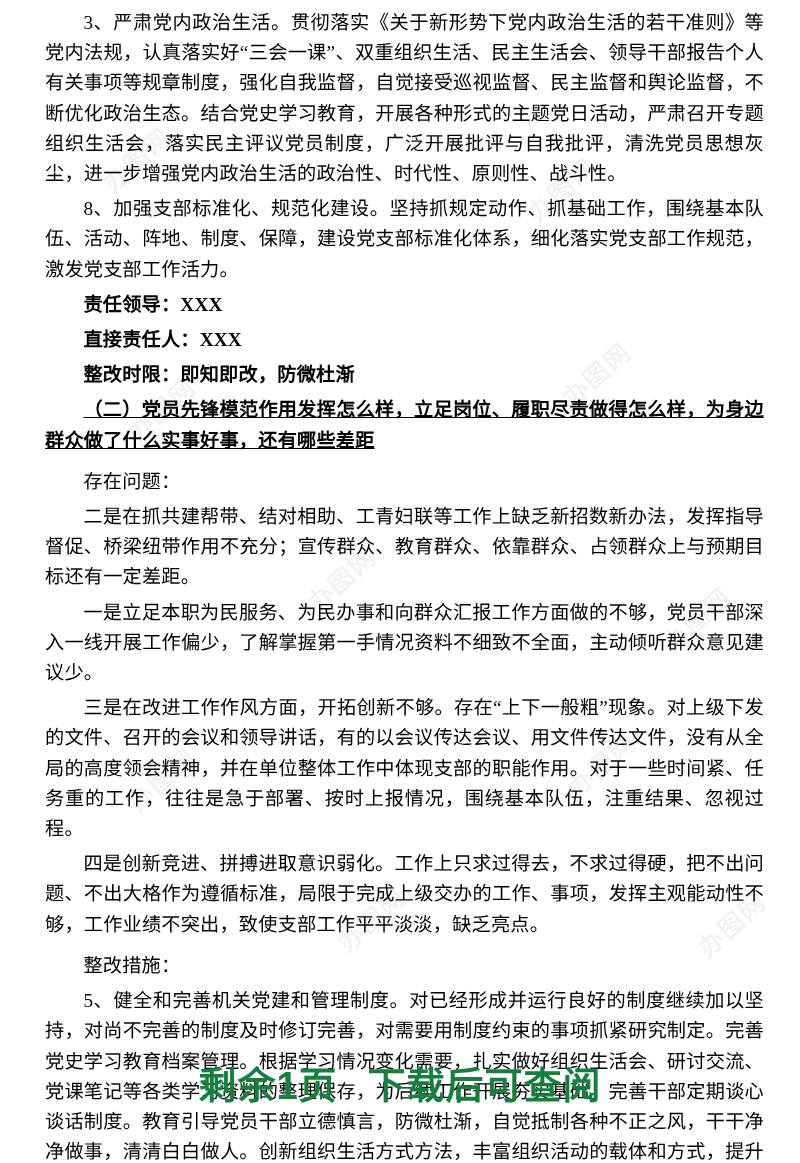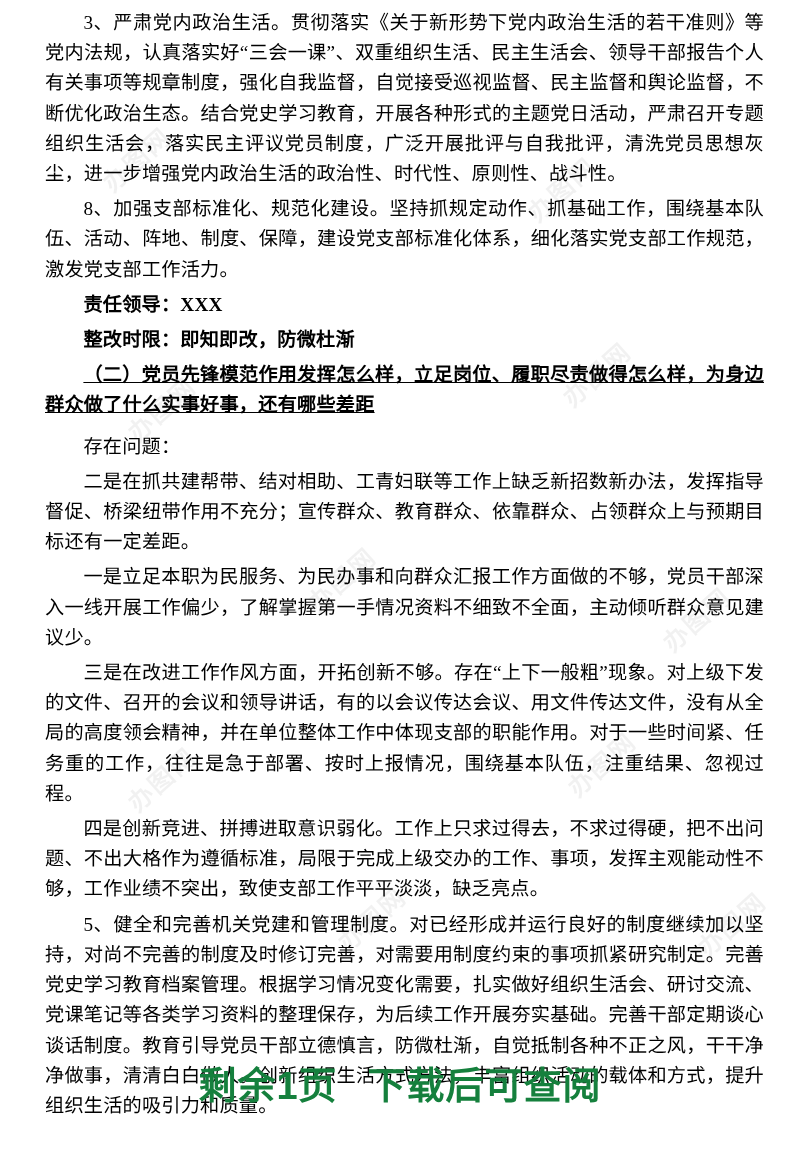--- a/index.html
+++ b/index.html
@@ -129,35 +129,37 @@
   </div>
 
   <div class="doc-body">
 
     <p class="para">3、严肃党内政治生活。贯彻落实《关于新形势下党内政治生活的若干准则》等党内法规，认真落实好“三会一课”、双重组织生活、民主生活会、领导干部报告个人有关事项等规章制度，强化自我监督，自觉接受巡视监督、民主监督和舆论监督，不断优化政治生态。结合党史学习教育，开展各种形式的主题党日活动，严肃召开专题组织生活会，落实民主评议党员制度，广泛开展批评与自我批评，清洗党员思想灰尘，进一步增强党内政治生活的政治性、时代性、原则性、战斗性。</p>
 
     <p class="para">8、加强支部标准化、规范化建设。坚持抓规定动作、抓基础工作，围绕基本队伍、活动、阵地、制度、保障，建设党支部标准化体系，细化落实党支部工作规范，激发党支部工作活力。</p>
 
     <p class="field">责任领导：XXX</p>
 
+    <p class="field">直接责任人：XXX</p>
 
     <p class="field">整改时限：即知即改，防微杜渐</p>
 
     <p class="heading">（二）党员先锋模范作用发挥怎么样，立足岗位、履职尽责做得怎么样，为身边群众做了什么实事好事，还有哪些差距</p>
 
     <p class="label-line">存在问题：</p>
 
     <p class="para">二是在抓共建帮带、结对相助、工青妇联等工作上缺乏新招数新办法，发挥指导督促、桥梁纽带作用不充分；宣传群众、教育群众、依靠群众、占领群众上与预期目标还有一定差距。</p>
 
     <p class="para">一是立足本职为民服务、为民办事和向群众汇报工作方面做的不够，党员干部深入一线开展工作偏少，了解掌握第一手情况资料不细致不全面，主动倾听群众意见建议少。</p>
 
     <p class="para">三是在改进工作作风方面，开拓创新不够。存在“上下一般粗”现象。对上级下发的文件、召开的会议和领导讲话，有的以会议传达会议、用文件传达文件，没有从全局的高度领会精神，并在单位整体工作中体现支部的职能作用。对于一些时间紧、任务重的工作，往往是急于部署、按时上报情况，围绕基本队伍，注重结果、忽视过程。</p>
 
     <p class="para">四是创新竞进、拼搏进取意识弱化。工作上只求过得去，不求过得硬，把不出问题、不出大格作为遵循标准，局限于完成上级交办的工作、事项，发挥主观能动性不够，工作业绩不突出，致使支部工作平平淡淡，缺乏亮点。</p>
 
+    <p class="label-line">整改措施：</p>
 
     <p class="para">5、健全和完善机关党建和管理制度。对已经形成并运行良好的制度继续加以坚持，对尚不完善的制度及时修订完善，对需要用制度约束的事项抓紧研究制定。完善党史学习教育档案管理。根据学习情况变化需要，扎实做好组织生活会、研讨交流、党课笔记等各类学习资料的整理保存，为后续工作开展夯实基础。完善干部定期谈心谈话制度。教育引导党员干部立德慎言，防微杜渐，自觉抵制各种不正之风，干干净净做事，清清白白做人。创新组织生活方式方法，丰富组织活动的载体和方式，提升组织生活的吸引力和质量。</p>
 
   </div>
 
   <div class="promo-banner">
     <span>剩余1页</span><span class="promo-gap"></span><span>下载后可查阅</span>
   </div>
 
 </div>

